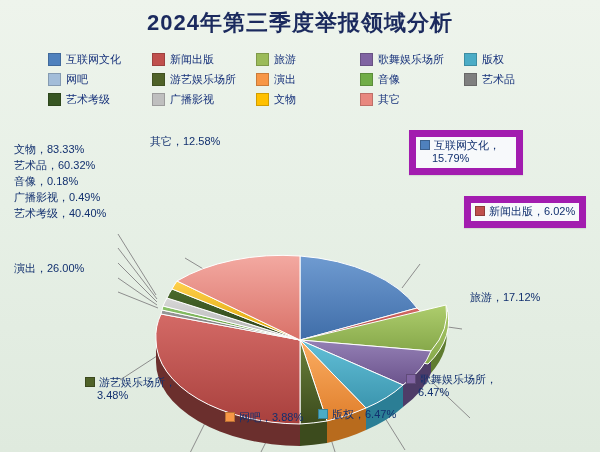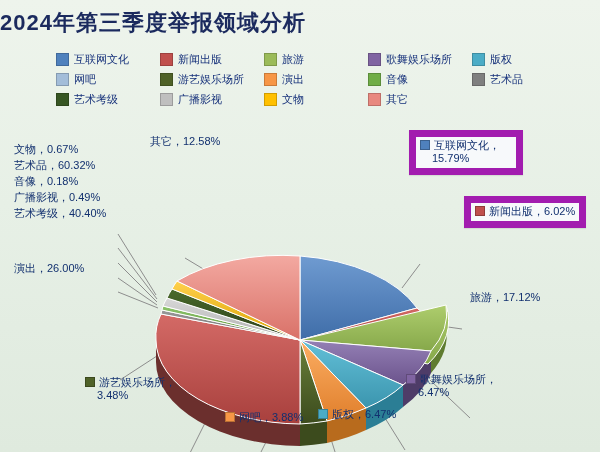--- a/index.html
+++ b/index.html
@@ -5,25 +5,26 @@
   html, body { margin:0; padding:0; }
   body {
     width:600px; height:452px;
     font-family:"Liberation Sans", sans-serif;
     background: linear-gradient(180deg,#eef4ec 0%,#e7f0e6 45%,#dfeade 100%);
     overflow:hidden;
     position:relative;
   }
   #title {
     position:absolute; left:0; top:8px; width:600px;
+    text-align:center;
     font-size:22px; font-weight:bold; color:#1b2a5e;
     letter-spacing:1px;
   }
   #legend {
-    position:absolute; left:56px; top:52px; width:520px;
+    position:absolute; left:48px; top:52px; width:520px;
     display:flex; flex-wrap:wrap;
   }
   .lg {
     width:104px; display:flex; align-items:center;
     margin-bottom:6px; height:14px;
   }
   .lg .sw {
     width:11px; height:11px; margin-right:5px; flex:0 0 auto;
     border:1px solid rgba(0,0,0,.18);
   }
@@ -213,21 +214,21 @@
       <path d="M300,222 L300,306 A146,84 0 0 1 156,222 A146,84 0 0 1 161,196 Z" fill="url(#gB)" stroke="#ffffff" stroke-width="1" opacity="1"></path>
       <path d="M300,222 L161,196 A146,84 0 0 1 162,192 Z" fill="url(#gJ)" stroke="#ffffff" stroke-width="1"></path>
       <path d="M300,222 L162,192 A146,84 0 0 1 163,188 Z" fill="url(#gI)" stroke="#ffffff" stroke-width="1"></path>
       <path d="M300,222 L163,188 A146,84 0 0 1 167,180 Z" fill="url(#gL)" stroke="#ffffff" stroke-width="1"></path>
       <path d="M300,222 L167,180 A146,84 0 0 1 172,171 Z" fill="url(#gK)" stroke="#ffffff" stroke-width="1"></path>
       <path d="M300,222 L172,171 A146,84 0 0 1 177,163 Z" fill="url(#gM)" stroke="#ffffff" stroke-width="1"></path>
       <path d="M300,222 L177,163 A146,84 0 0 1 300,138 Z" fill="url(#gN)" stroke="#ffffff" stroke-width="1"></path>
     </g>
   </svg>
 
-  <div class="lbl plain" style="left:14px; top:25px;">文物，0.67%</div>
+  <div class="lbl plain" style="left:14px; top:25px;">文物，83.33%</div>
   <div class="lbl plain" style="left:14px; top:41px;">艺术品，60.32%</div>
   <div class="lbl plain" style="left:14px; top:57px;">音像，0.18%</div>
   <div class="lbl plain" style="left:14px; top:73px;">广播影视，0.49%</div>
   <div class="lbl plain" style="left:14px; top:89px;">艺术考级，40.40%</div>
   <div class="lbl plain" style="left:14px; top:144px;">演出，26.00%</div>
   <div class="lbl plain" style="left:150px; top:17px;">其它，12.58%</div>
 
   <div class="lbl box" style="left:409px; top:12px; width:92px;">
     <span class="mk" style="background:#4f81bd"></span><span>互联网文化，</span><br><span style="margin-left:12px">15.79%</span>
   </div>

